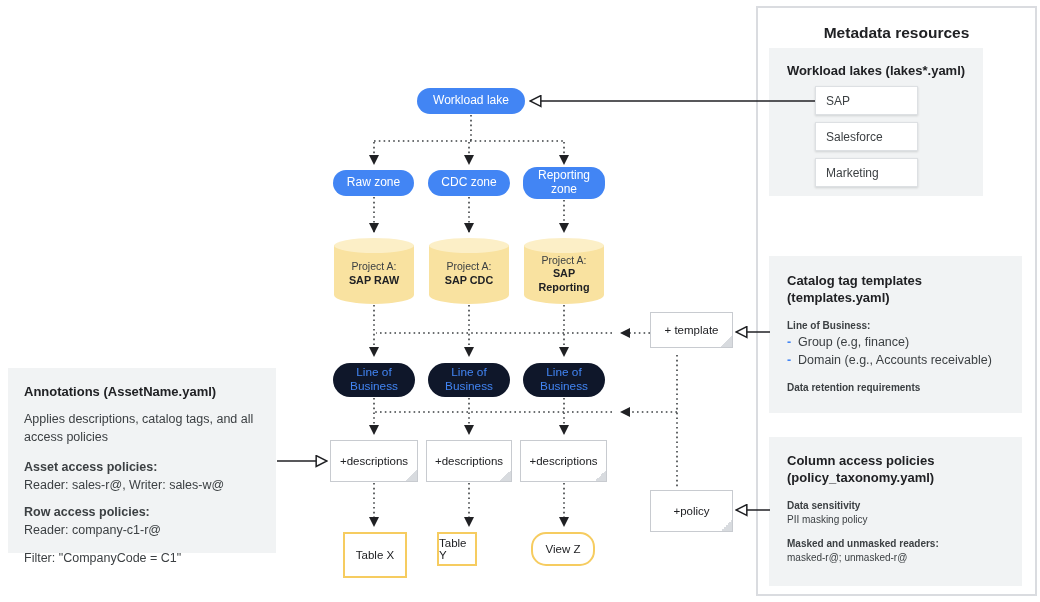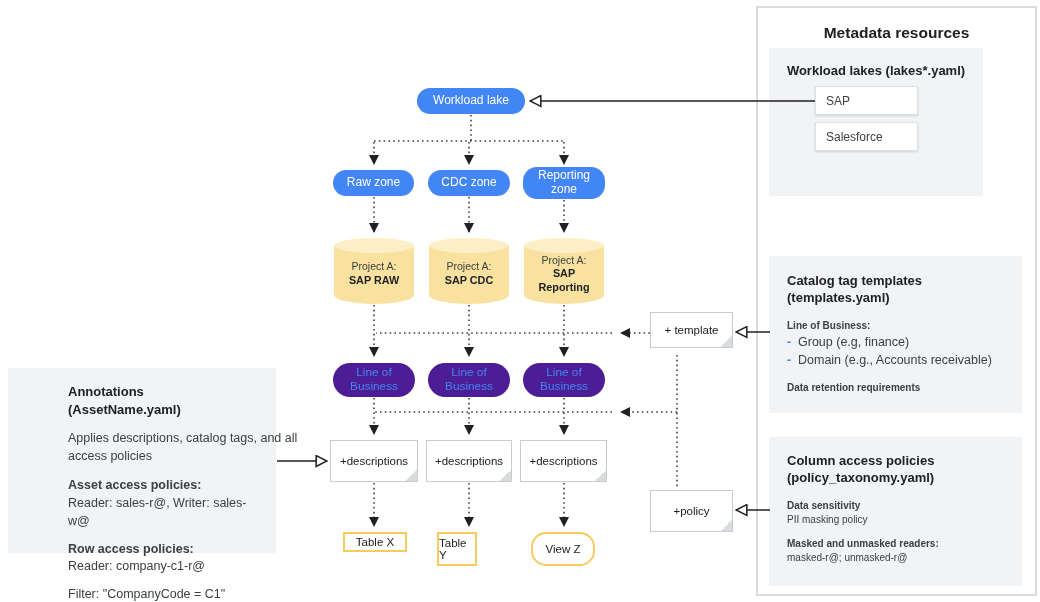--- a/index.html
+++ b/index.html
@@ -8,21 +8,21 @@
     background:#ffffff;
     font-family:"Liberation Sans","DejaVu Sans",sans-serif;
     color:#202124;
   }
   
   .pill{
     position:absolute;background:#4285F4;color:#fff;
     border-radius:14px;display:flex;align-items:center;justify-content:center;
     text-align:center;font-size:12px;font-weight:500;line-height:1.15;z-index:2;
   }
-  .pill.light{background:#4c1d95;color:#4285F4;border-radius:17px;font-weight:500;}
+  .pill.light{background:#0f172a;color:#4285F4;border-radius:17px;font-weight:500;}
   
   .cyl{position:absolute;width:80px;height:66px;z-index:2;}
   .cyl .cyl-body{position:absolute;left:0;top:7px;width:100%;height:59px;
     background:#F9E2A0;border-radius:0 0 50% 50%/0 0 9px 9px;}
   .cyl .cyl-top{position:absolute;left:0;top:0;width:100%;height:15px;
     border-radius:50%;background:#FCEFC7;}
   .cyl .cyl-text{position:absolute;left:0;top:0;width:100%;height:100%;
     display:flex;flex-direction:column;align-items:center;justify-content:center;
     padding-top:6px;box-sizing:border-box;z-index:3;text-align:center;}
   .cyl .cyl-prefix{font-size:10.5px;color:#3C4043;line-height:1.3;}
@@ -50,21 +50,21 @@
   .gbox-title{font-size:13px;font-weight:bold;color:#202124;line-height:1.3;}
   .card{position:absolute;background:#fff;border:1px solid #DDE0E3;
     box-shadow:0 1px 2px rgba(60,64,67,.18);
     display:flex;align-items:center;padding-left:10px;box-sizing:border-box;
     font-size:12px;color:#3C4043;width:103px;height:29px;}
   .blue{color:#4285F4;}
   .b{font-weight:bold;}
   .txt{font-size:10px;color:#3C4043;line-height:1.4;}
   .left-panel{position:absolute;left:8px;top:368px;width:268px;height:185px;
     background:#F1F3F4;box-sizing:border-box;padding:15px 16px;z-index:1;}
-  .lp-line{font-size:12.5px;color:#3C4043;line-height:1.42;margin-left:44px;} .mt10{margin-top:10px;} .mt12{margin-top:12px;}
+  .lp-line{font-size:12.5px;color:#3C4043;line-height:1.42;} .mt10{margin-top:10px;} .mt12{margin-top:12px;}
   .dash-row{display:flex;font-size:12.5px;color:#3C4043;line-height:1.45;}
   .dash-row .bullet{color:#4285F4;font-weight:bold;width:11px;flex:none;}
   svg.connectors{position:absolute;left:0;top:0;z-index:3;pointer-events:none;}
 </style>
 </head>
 <body>
 
 <svg class="connectors" width="1040" height="602">
   <defs>
     <marker id="mf" viewBox="0 0 10 10" refX="9" refY="5" markerWidth="10" markerHeight="11" orient="auto" markerUnits="userSpaceOnUse">
@@ -148,21 +148,21 @@
 <div class="pill light" style="left:428px;top:363px;width:82px;height:34px;padding:0 14px;box-sizing:border-box;font-size:11.8px;">Line of Business</div>
 <div class="pill light" style="left:523px;top:363px;width:82px;height:34px;padding:0 14px;box-sizing:border-box;font-size:11.8px;">Line of Business</div>
 
 <div class="note" style="left:650px;top:312px;width:83px;height:36px;">+ template</div>
 <div class="note" style="left:650px;top:490px;width:83px;height:42px;">+policy</div>
 
 <div class="note" style="left:330px;top:440px;width:88px;height:42px;">+descriptions</div>
 <div class="note" style="left:426px;top:440px;width:86px;height:42px;">+descriptions</div>
 <div class="note" style="left:520px;top:440px;width:87px;height:42px;">+descriptions</div>
 
-<div class="tbl" style="left:343px;top:532px;width:64px;height:20px;">Table X</div>
+<div class="tbl" style="left:343px;top:532px;width:64px;height:46px;">Table X</div>
 <div class="tbl" style="left:437px;top:532px;width:40px;height:34px;">Table Y</div>
 <div class="tbl" style="left:531px;top:532px;width:64px;height:34px;border-radius:15px;">View Z</div>
 
 <div class="left-panel">
   <div class="lp-line b" style="font-size:13px;color:#202124;">Annotations (AssetName.yaml)</div>
   <div class="lp-line mt10" style="width:238px;">Applies descriptions, catalog tags, and all access policies</div>
   <div class="lp-line blue b mt12">Asset access policies:</div>
   <div class="lp-line">Reader: sales-r@, Writer: sales-w@</div>
   <div class="lp-line blue b mt10">Row access policies:</div>
   <div class="lp-line">Reader: company-c1-r@</div>
@@ -170,20 +170,21 @@
 </div>
 
 <div class="right-panel">
   <div class="panel-title">Metadata resources</div>
 </div>
 
 <div class="gbox" style="left:769px;top:48px;width:214px;height:148px;z-index:1;">
   <div class="gbox-title" style="position:absolute;left:0;top:15px;width:100%;text-align:center;">Workload lakes (lakes*.yaml)</div>
   <div class="card" style="left:46px;top:38px;">SAP</div>
   <div class="card" style="left:46px;top:74px;">Salesforce</div>
+  <div class="card" style="left:46px;top:110px;">Marketing</div>
 </div>
 
 <div class="gbox" style="left:769px;top:256px;width:253px;height:157px;z-index:1;padding:17px 18px;">
   <div class="gbox-title">Catalog tag templates</div>
   <div class="gbox-title">(templates.yaml)</div>
   <div class="txt blue b mt12">Line of Business:</div>
   <div class="dash-row">
     <span class="bullet">-</span>
     <span>Group (e.g, finance)</span>
   </div>

